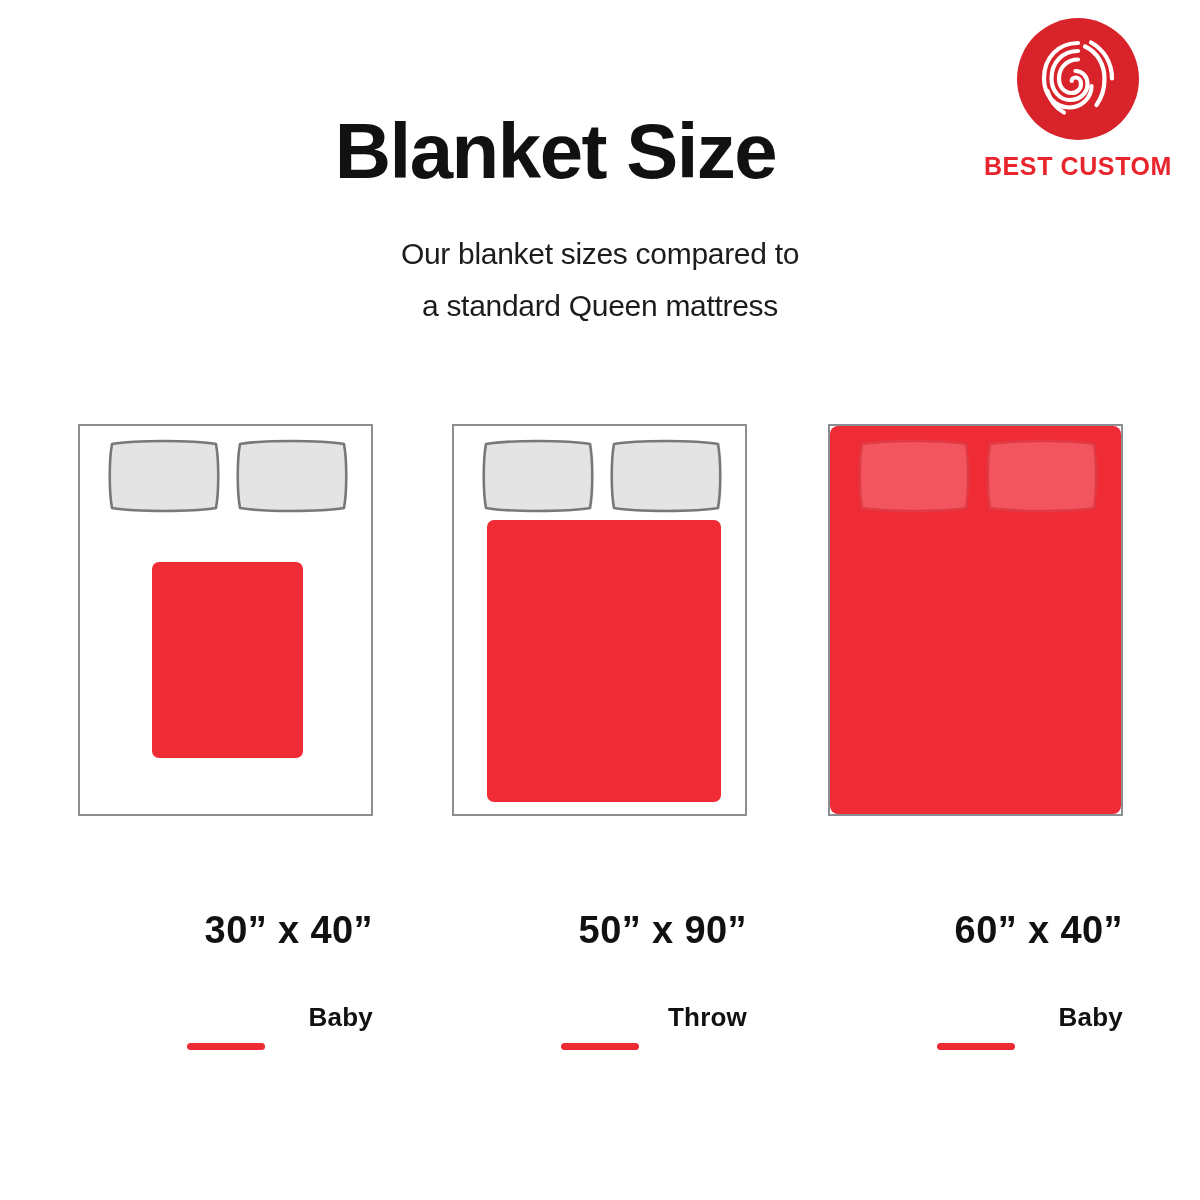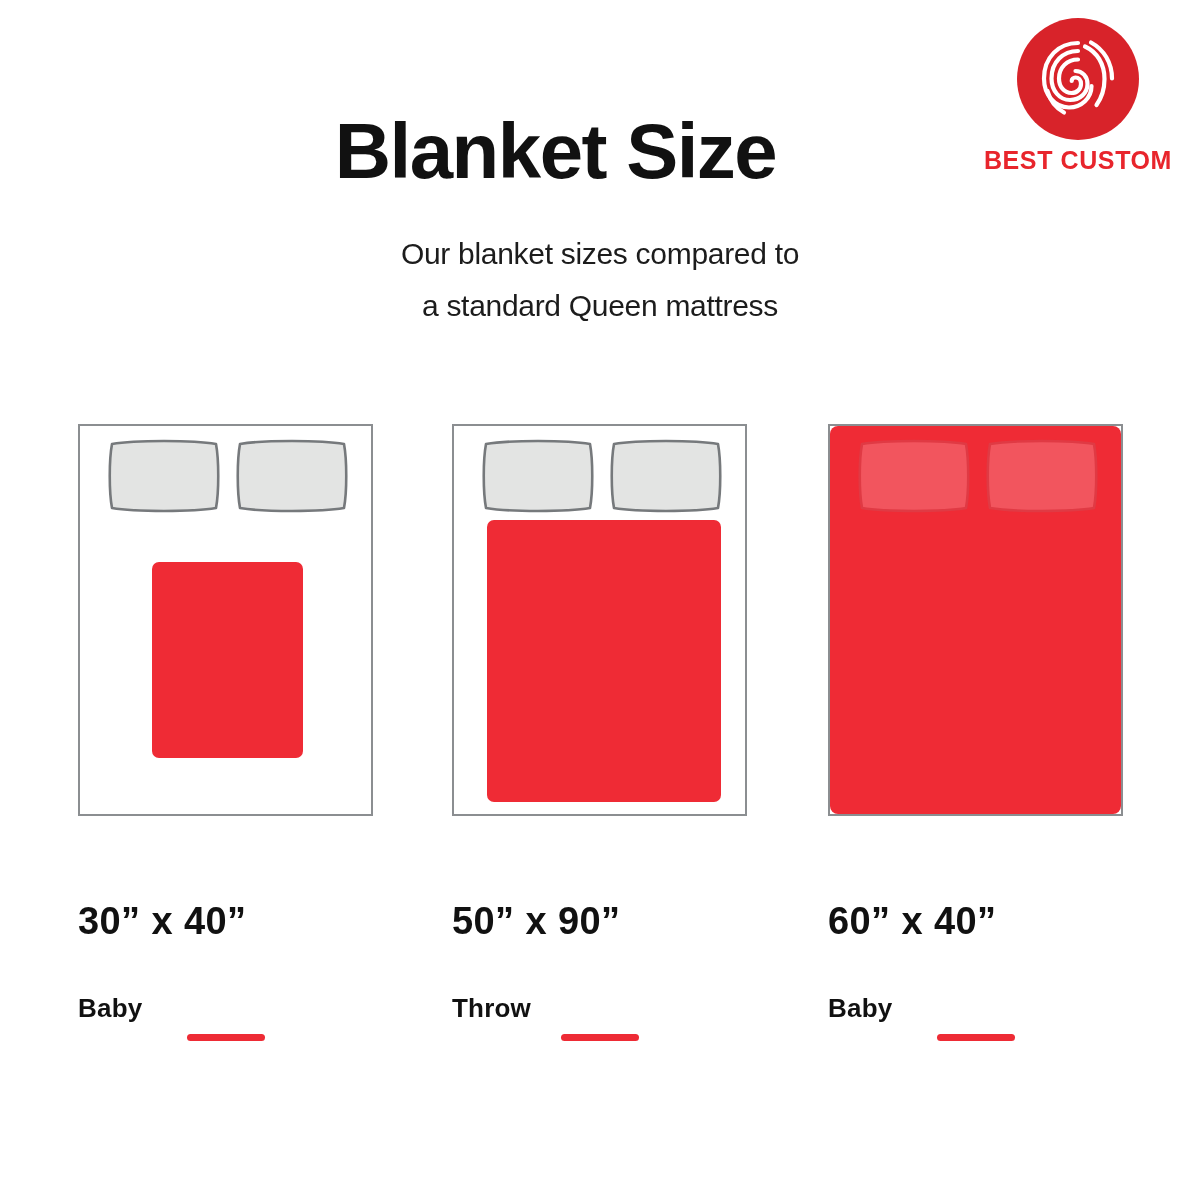--- a/index.html
+++ b/index.html
@@ -31,21 +31,21 @@
     width: 122px;
     height: 122px;
     margin: 0 auto;
     border-radius: 50%;
     background: #d8232a;
     position: relative;
     display: block;
   }
   .logo-mark svg { display: block; width: 122px; height: 122px; }
   .logo-word {
-    margin-top: 6px;
+    margin-top: 12px;
     font-family: "Liberation Sans", sans-serif;
     font-weight: bold;
     font-size: 25px;
     letter-spacing: 0.6px;
     color: #e8252c;
     white-space: nowrap;
   }
 
   
   .title {
@@ -138,23 +138,23 @@
   
   .captions {
     position: absolute;
     top: 898px;
     left: 0;
     width: 1200px;
     height: 150px;
   }
   .cap-col {
     position: absolute;
-    top: 1px;
+    top: 10px;
     width: 295px;
-    text-align: left;
+    text-align: right;
   }
   .cap-col.c1 { left: 78px; }
   .cap-col.c2 { left: 452px; }
   .cap-col.c3 { left: 828px; }
 
   .cap-dims {
     font-family: "Liberation Sans", sans-serif;
     font-weight: bold;
     font-size: 38px;
     line-height: 44px;

